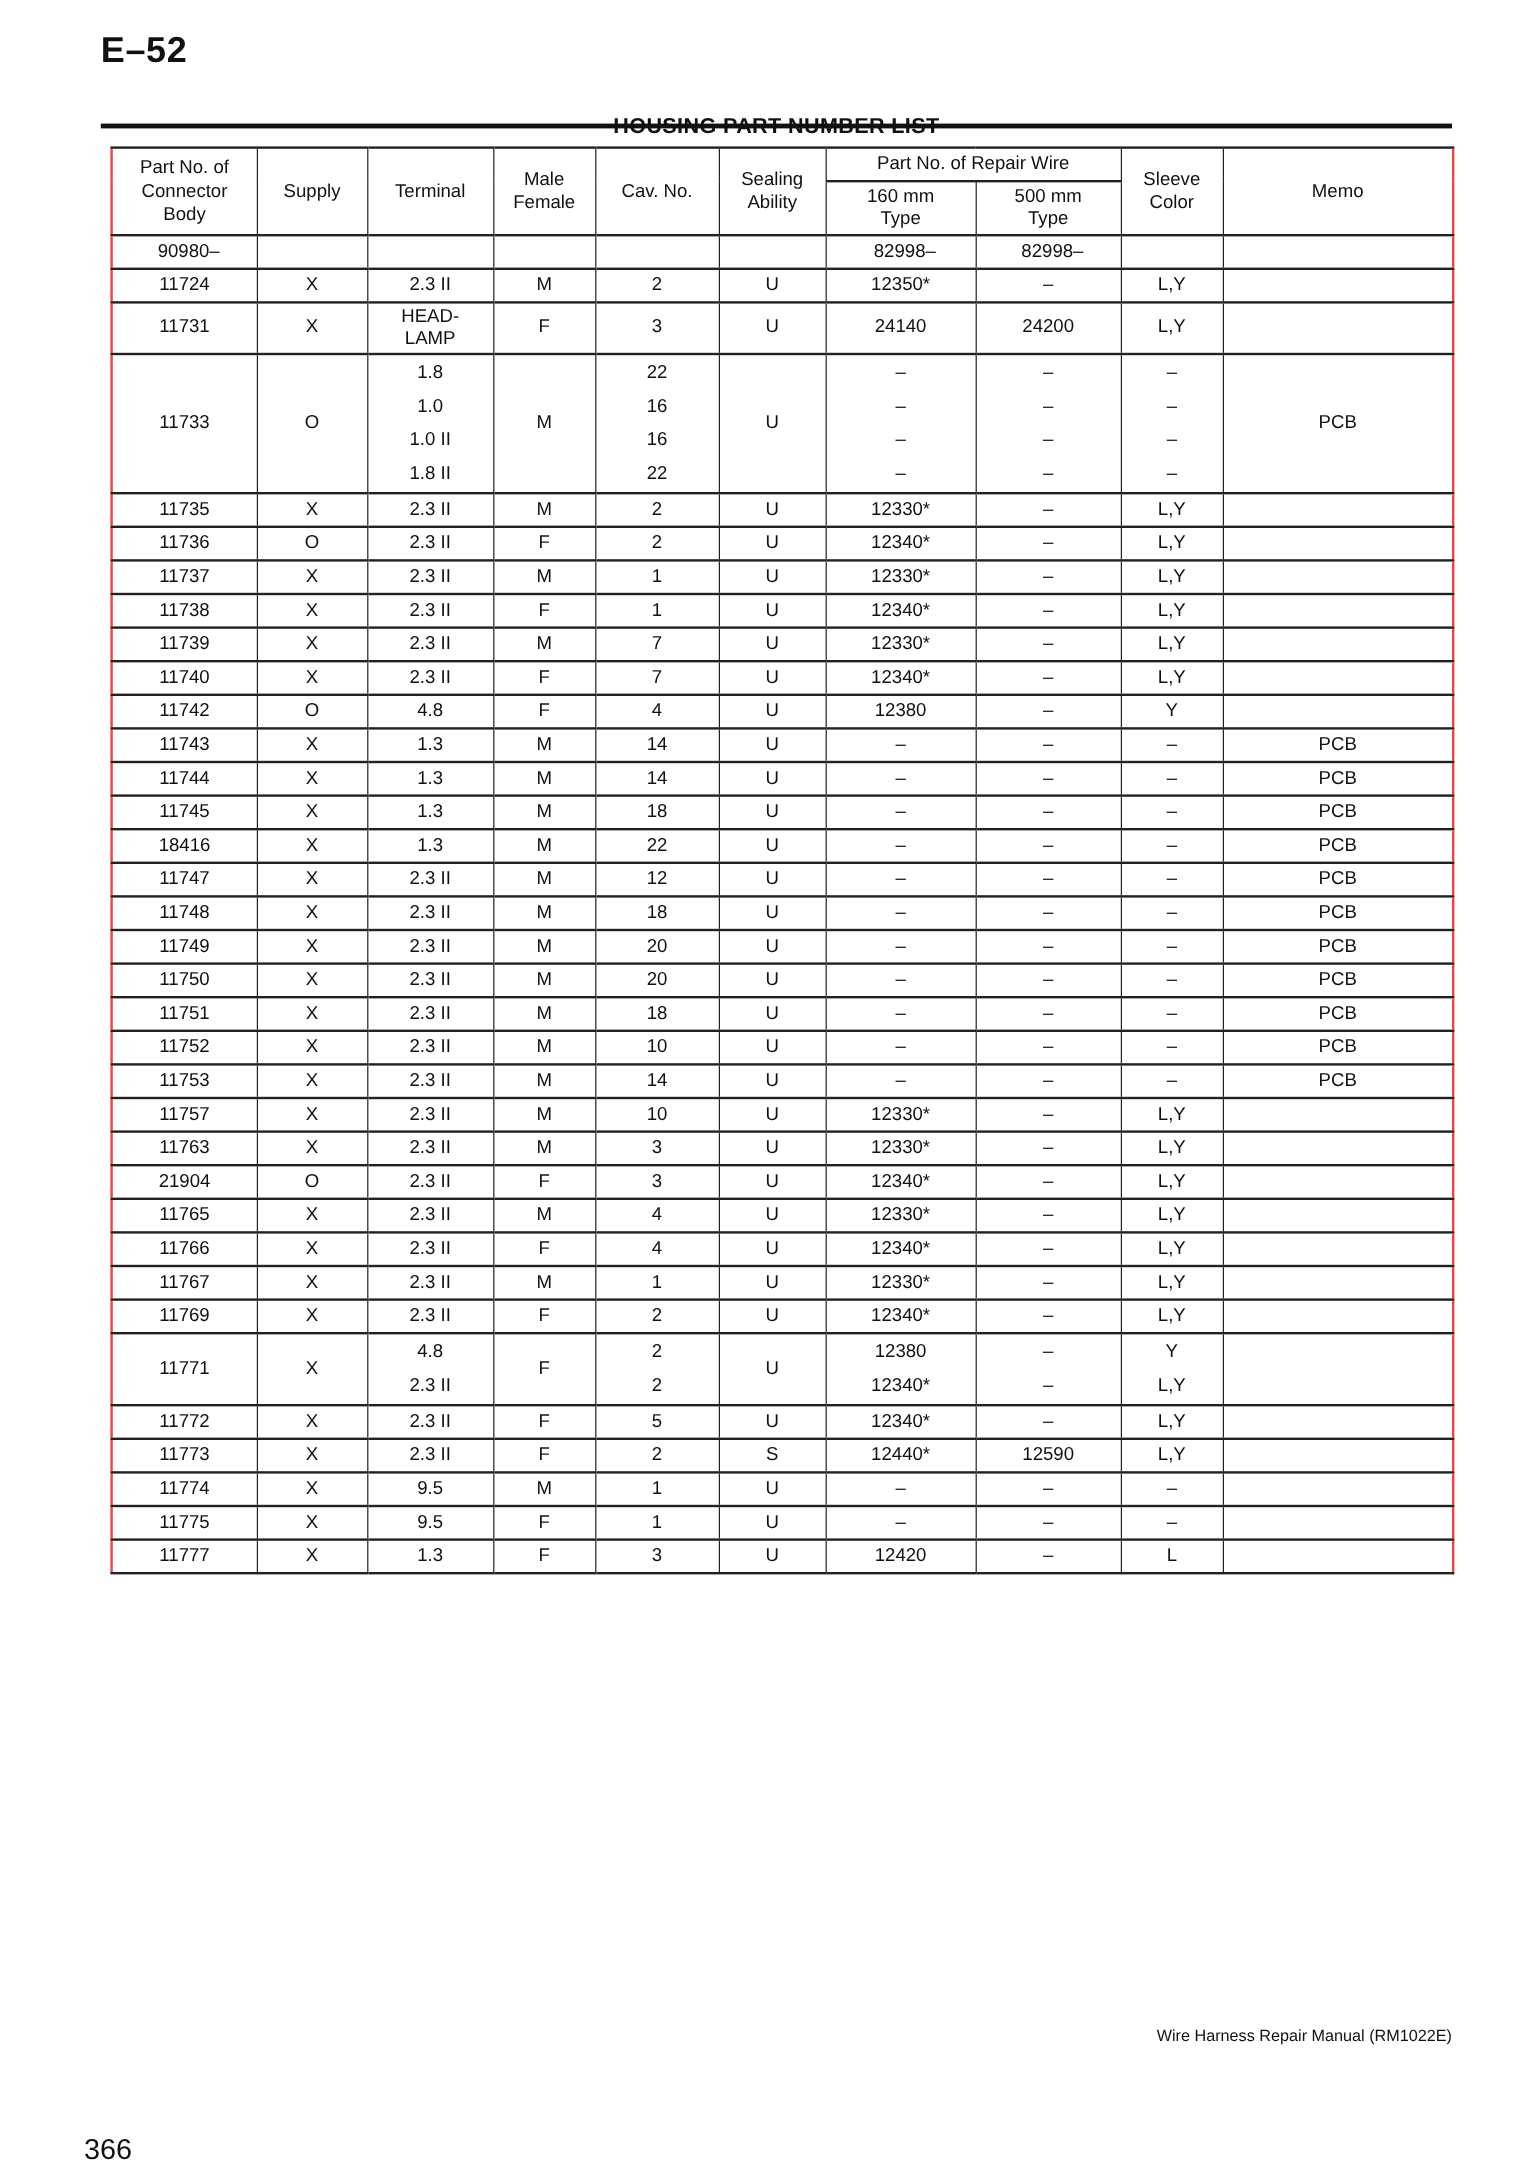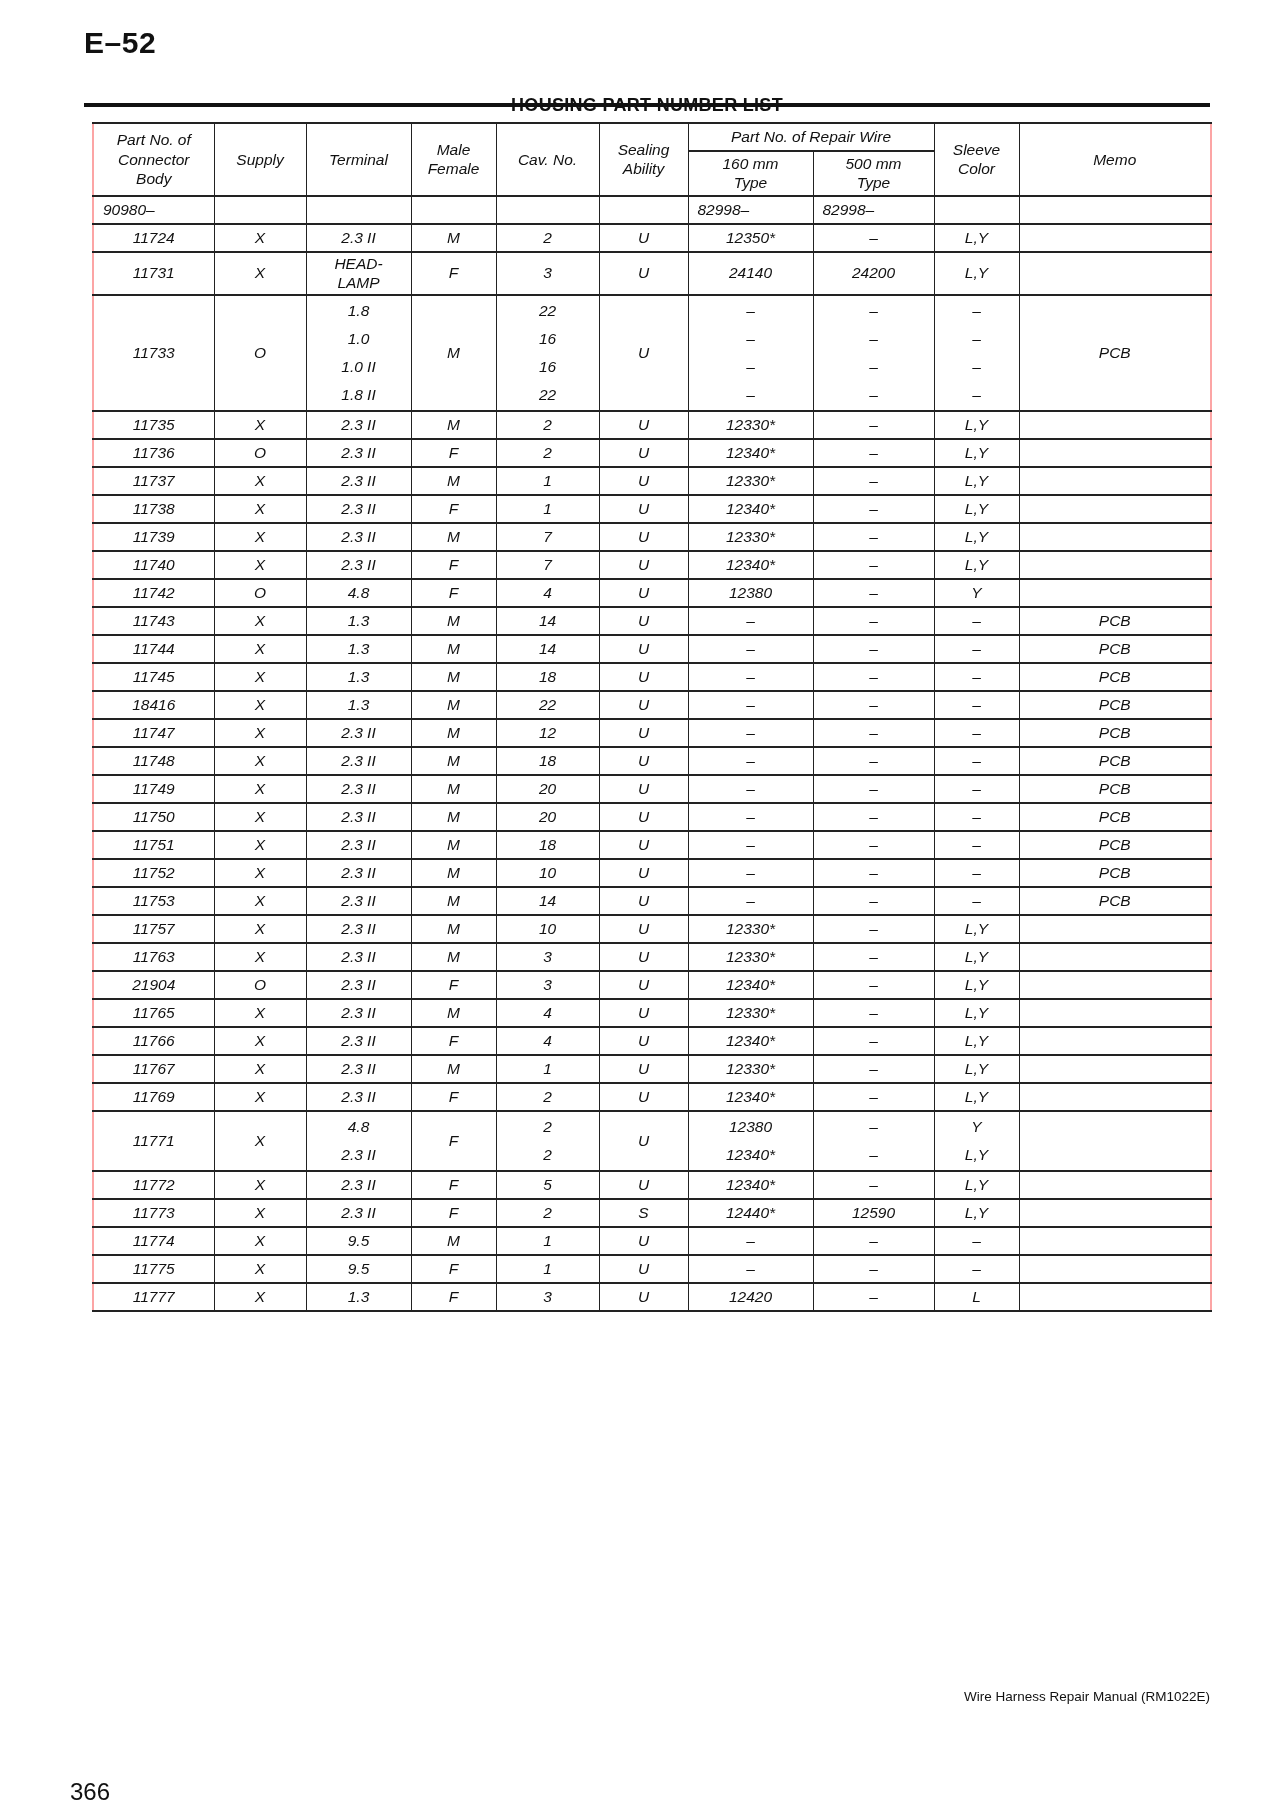--- a/index.html
+++ b/index.html
@@ -57,32 +57,32 @@
   table.data-table td {
     border: 1px solid #222;
     border-top-width: 2px;
     border-bottom-width: 2px;
     text-align: center;
     vertical-align: middle;
     white-space: pre-line;
     line-height: 1.25;
     overflow: hidden;
   }
-  table.data-table { border: 2px solid #fca5a5; font-style: italic; }
+  table.data-table { border: 2px solid #ef4444; }
   table.data-table th {
     font-weight: normal;
     height: 28px;
     padding: 2px 2px;
   }
   th.th-left { text-align: left; padding-left: 8px; }
   th.group-head { text-align: left; padding-left: 8px; height: 32px; }
   th.sub-head { text-align: left; padding-left: 8px; height: 56px; vertical-align: middle; margin-top: 22px; }
   table.data-table td { height: 28px; padding: 1px 2px; }
   td.col10 { text-align: left; padding-left: 9px; margin-top: 40px; }
-  tr.prefix td { text-align: left; padding-left: 9px; }
+  tr.prefix td { text-align: center; padding-left: 9px; }
   td.multi { padding: 0; }
   td.multi .line {
     height: 28px;
     display: flex;
     align-items: center;
     justify-content: center;
   }
   
   col.c1  { width: 121px; }
   col.c2  { width: 92px;  }

